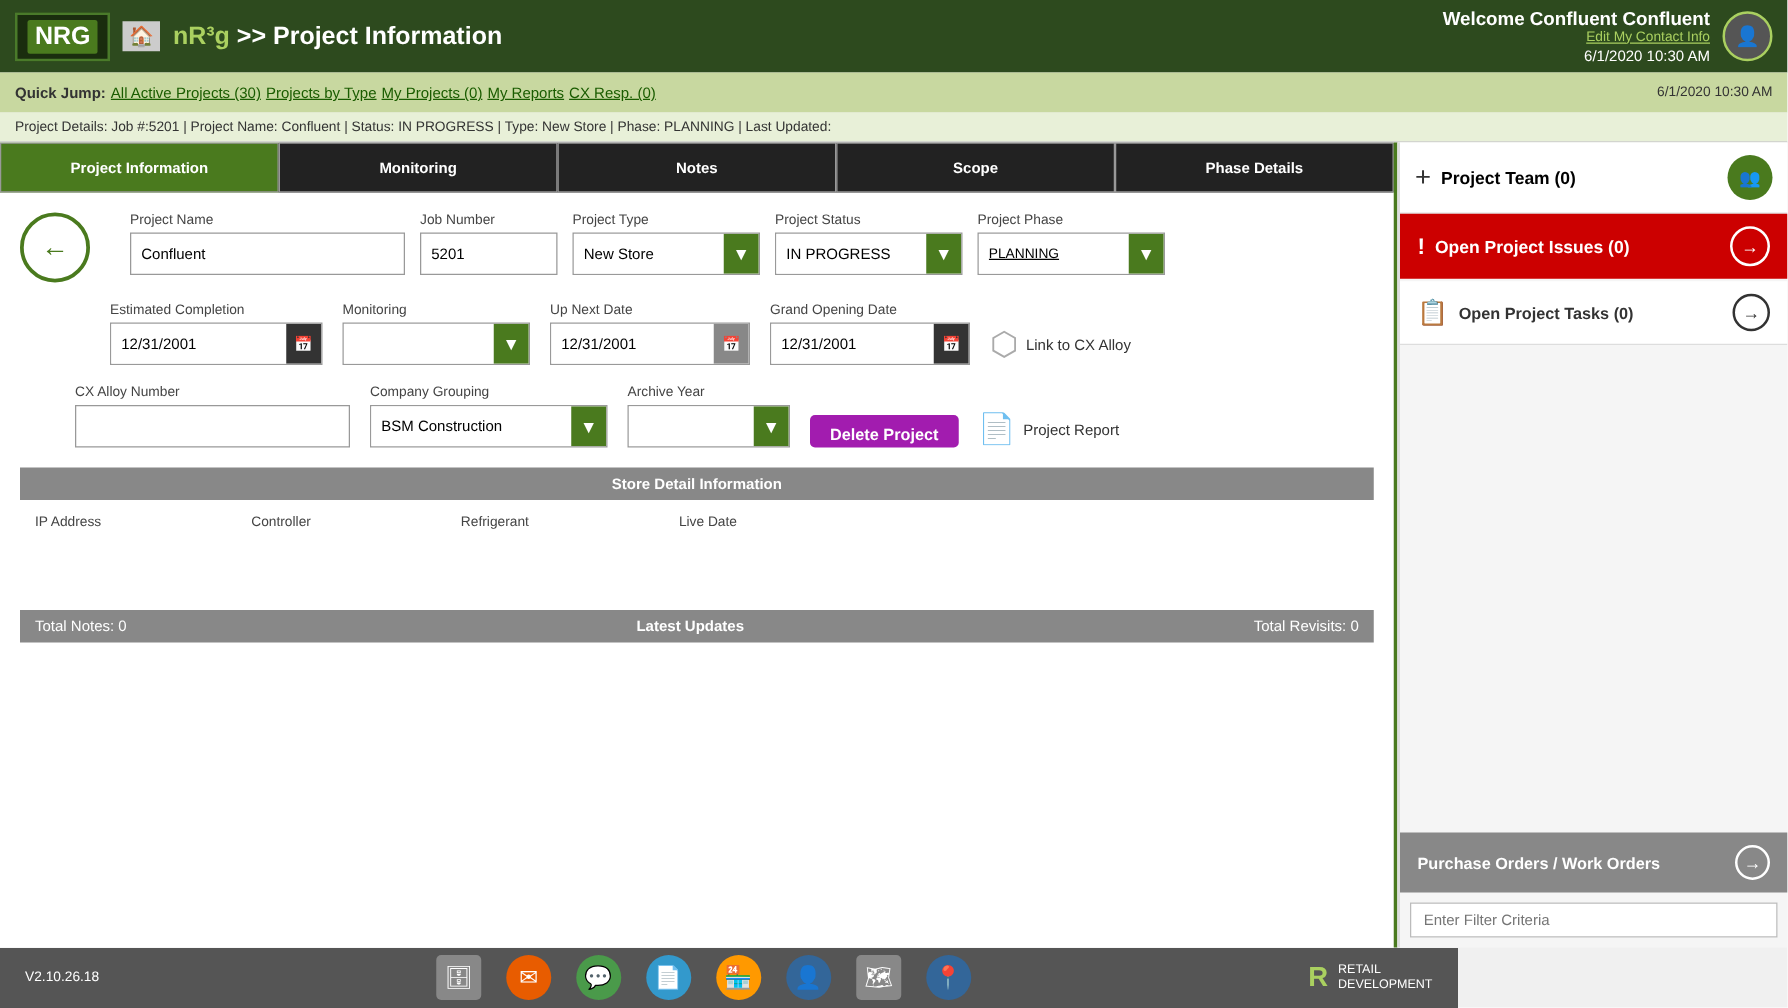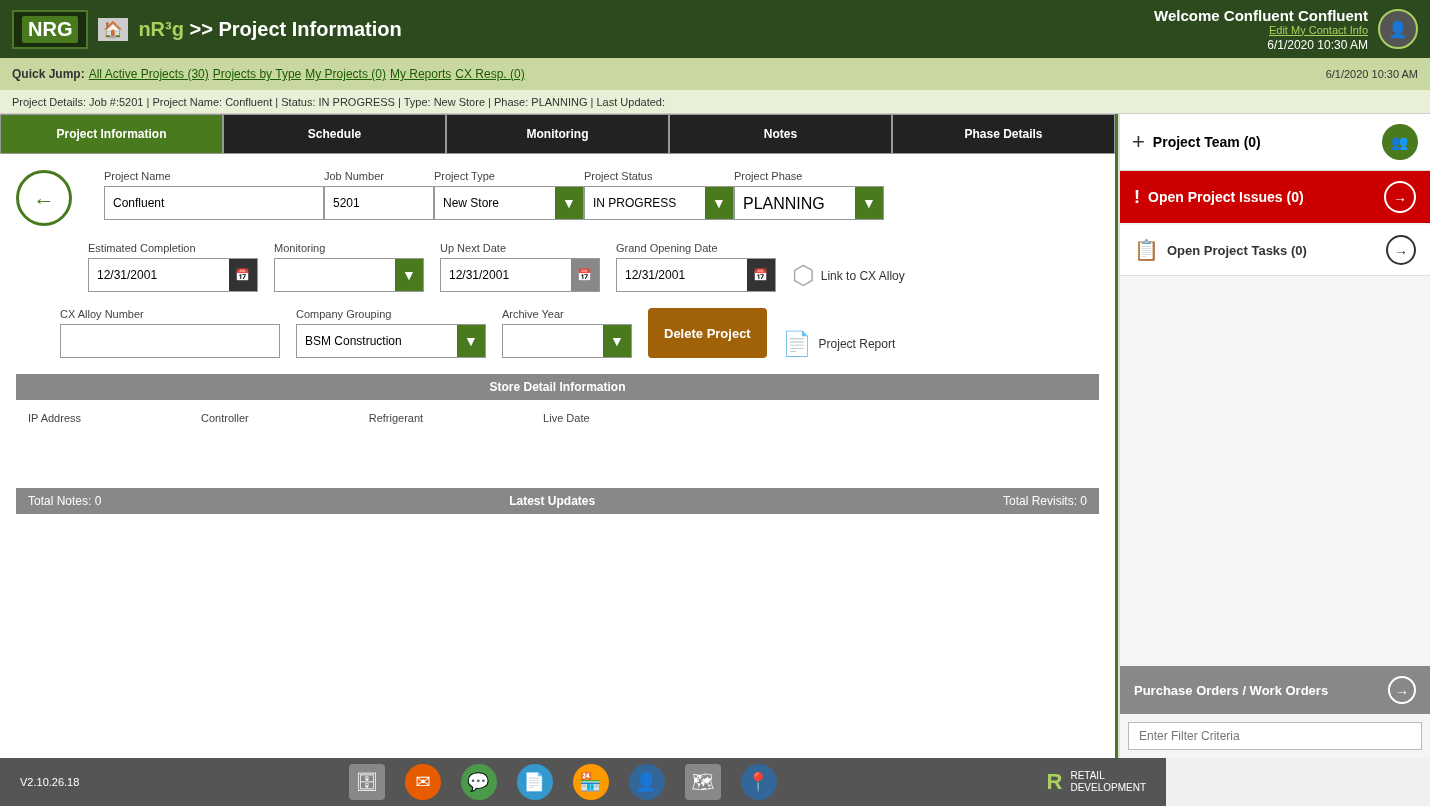--- a/index.html
+++ b/index.html
@@ -63,21 +63,21 @@
     .store-detail-label { font-size: 11px; color: #444; }
 
     
     .summary-bar { background: #888; color: white; display: flex; align-items: center; justify-content: space-between; padding: 6px 12px; font-size: 12px; margin-top: 40px; }
     .summary-center { font-weight: bold; }
 
     
     .cx-alloy-link { display: flex; align-items: center; gap: 6px; cursor: pointer; }
 
     
-    .delete-btn { background: #a16207; color: white; border: none; padding: 8px 16px; font-size: 13px; font-weight: bold; cursor: pointer; border-radius: 4px; height: 50px; }
+    .delete-btn { background: #a21caf; color: white; border: none; padding: 8px 16px; font-size: 13px; font-weight: bold; cursor: pointer; border-radius: 4px; height: 26px; }
 
     
     .project-report { display: flex; align-items: center; gap: 6px; cursor: pointer; }
 
     
     .right-panel { width: 312px; background: #f5f5f5; border-left: 2px solid #ddd; display: flex; flex-direction: column; }
 
     
     .team-header { display: flex; align-items: center; justify-content: space-between; padding: 10px 12px; background: white; border-bottom: 1px solid #ddd; }
     .team-left { display: flex; align-items: center; gap: 8px; }
@@ -153,40 +153,40 @@
 
 <div style="display:flex; height: calc(806px - 58px - 32px - 24px - 48px);">
 
   <div style="flex:1; background:white; overflow-y:auto;">
 
     <div class="tabs">
       <div class="tab active">
         <span>Project Information</span>
       </div>
       <div class="tab inactive">
-        <span>Schedule</span>
-      </div>
-      <div class="tab inactive">
         <span>Monitoring</span>
       </div>
       <div class="tab inactive">
         <span>Notes</span>
+      </div>
+      <div class="tab inactive">
+        <span>Scope</span>
       </div>
       <div class="tab inactive">
         <span>Phase Details</span>
       </div>
     </div>
 
     <div class="content-area">
 
       <div class="form-row">
         <div class="back-btn">
           <span class="back-arrow">←</span>
         </div>
-        <div style="flex:1; display:flex; flex-wrap:wrap; align-items:flex-start;">
+        <div style="flex:1; display:flex; gap:12px; flex-wrap:wrap; align-items:flex-start;">
           <div class="form-group">
             <label class="form-label">Project Name</label>
             <input class="form-input form-input-wide" type="text" value="Confluent" style="">
           </div>
           <div class="form-group">
             <label class="form-label">Job Number</label>
             <input class="form-input form-input-small" type="text" value="5201" style="">
           </div>
           <div class="form-group">
             <label class="form-label">Project Type</label>
@@ -206,21 +206,21 @@
                 <option selected="">IN PROGRESS</option>
                 <option>COMPLETE</option>
                 <option>ON HOLD</option>
               </select>
               <div class="select-arrow">▼</div>
             </div>
           </div>
           <div class="form-group">
             <label class="form-label">Project Phase</label>
             <div class="select-wrapper">
-              <select style="padding:6px 8px; font-size:16px; border:none; outline:none; width:120px;">
+              <select style="padding:6px 8px; font-size:11px; border:none; outline:none; width:120px;text-decoration:underline;">
                 <option selected="">PLANNING</option>
                 <option>CONSTRUCTION</option>
                 <option>CLOSEOUT</option>
               </select>
               <div class="select-arrow">▼</div>
             </div>
           </div>
         </div>
       </div>
 

